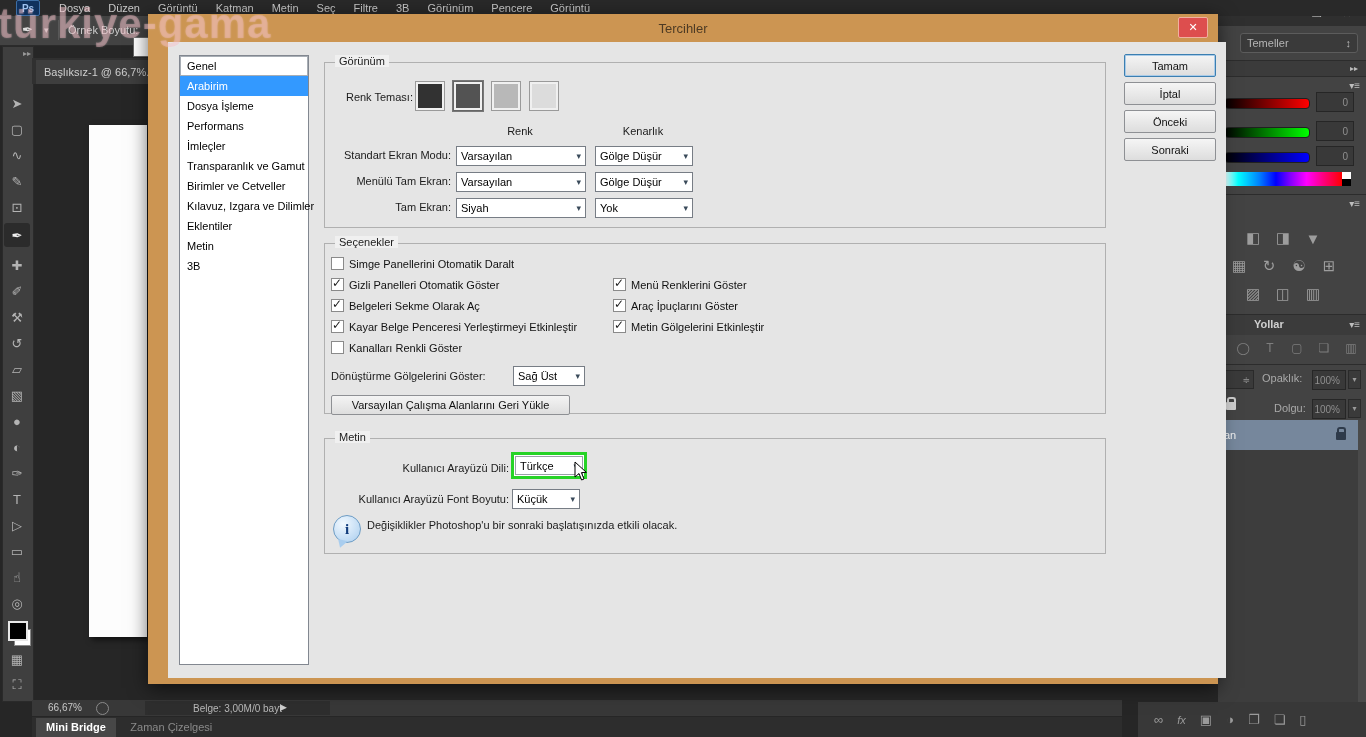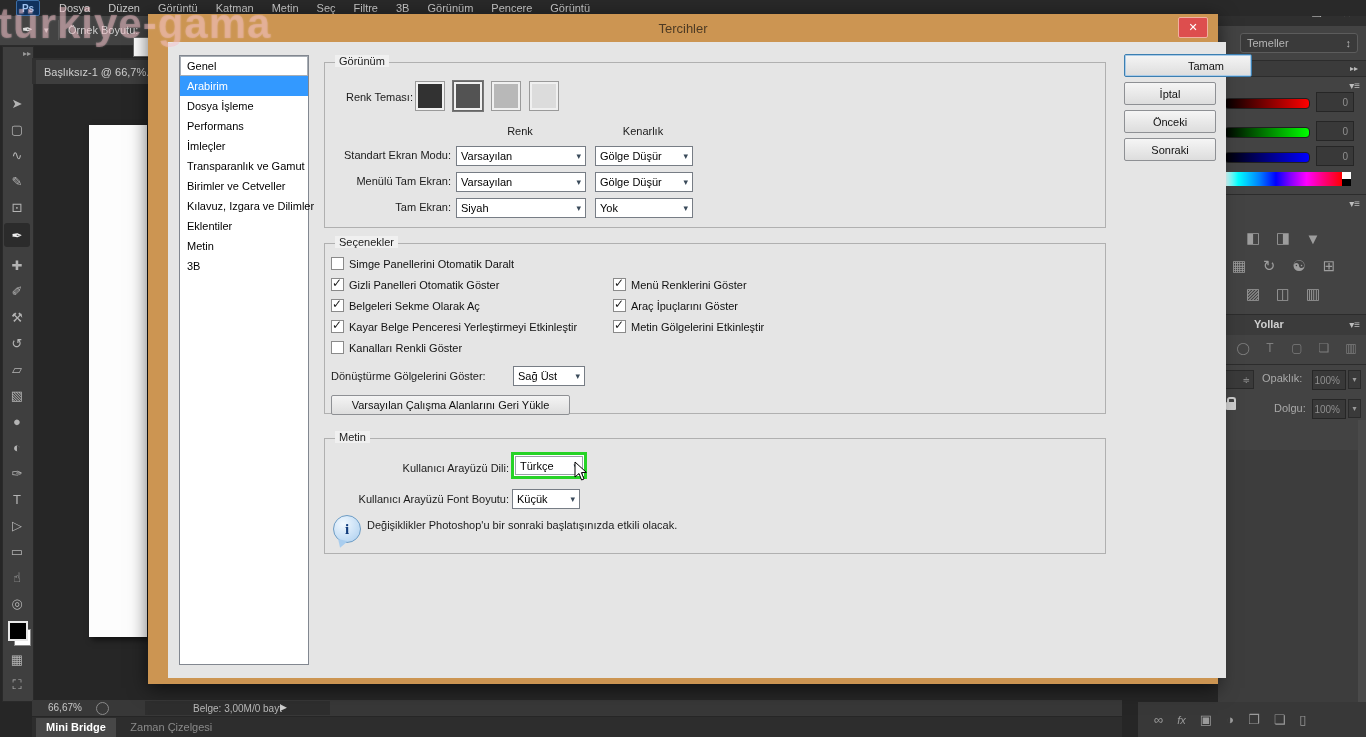--- a/index.html
+++ b/index.html
@@ -58,21 +58,21 @@
   .dlg-title{left:0;top:0;width:100%;height:28px;color:#4e3b24;font-size:13px;display:flex;align-items:center;justify-content:center;}
   .dlg-close{left:1030px;top:3px;width:28px;height:19px;background:#dd4e4e;border:1px solid #f0b0a0;border-radius:2px;
              color:#fff;font-size:11px;font-weight:bold;display:flex;align-items:center;justify-content:center;}
   .dlg-body{left:20px;top:28px;width:1058px;height:636px;background:#e5e5e5;}
   .plist{left:11px;top:13px;width:130px;height:610px;background:#ffffff;border:1px solid #828790;box-sizing:border-box;}
   .pitem{height:20px;line-height:20px;font-size:11px;padding-left:7px;color:#000;white-space:nowrap;}
   .pitem.first{outline:1px solid #a8aeb5;outline-offset:-1px;}
   .pitem.sel{background:#3399ff;color:#ffffff;}
   .winbtn{width:90px;height:21px;background:linear-gradient(#f5f5f5,#dddddd);border:1px solid #8e9094;border-radius:2px;
           font-size:11px;color:#111;display:flex;align-items:center;justify-content:center;}
-  .winbtn.def{border:1px solid #3c7fb1;box-shadow:0 0 0 1px #a9cbe8 inset;padding-left:36px;}
+  .winbtn.def{border:1px solid #3c7fb1;box-shadow:0 0 0 1px #a9cbe8 inset;}
   .gbox{border:1px solid #b0b0b0;box-sizing:border-box;}
   .glegend{position:absolute;top:-8px;left:10px;background:#f0f0f0;padding:0 4px;font-size:11px;color:#1b1b1b;}
   .lbl{font-size:11px;color:#1b1b1b;white-space:nowrap;}
   .rlbl{font-size:11px;color:#1b1b1b;text-align:right;white-space:nowrap;}
   .dd{background:#ffffff;border:1px solid #777d85;height:20px;box-sizing:border-box;font-size:11px;color:#000;
       display:flex;align-items:center;justify-content:space-between;padding:0 4px;}
   .ch{color:#3a4a5a;font-size:9px;font-weight:normal;}
   .swatch{width:30px;height:30px;border:1px solid #9a9a9a;background:#f0f0f0;box-sizing:border-box;padding:2px;}
   .swatch.sel{border:1px solid #666;box-shadow:0 0 0 1px #777;}
   .swatch>div{width:100%;height:100%;}
@@ -224,20 +224,24 @@
     <div class="a" style="left:0;top:364px;width:148px;height:1px;background:#2c2c2c;"></div>
     <div class="a" style="left:2px;top:370px;width:34px;height:19px;background:#3a3a3a;border:1px solid #2a2a2a;color:#9a9a9a;font-size:9px;display:flex;align-items:center;justify-content:flex-end;padding-right:3px;box-sizing:border-box;">≑</div>
     <div class="a dlabel" style="left:44px;top:372px;">Opaklık:</div>
     <div class="a vbox" style="left:94px;top:370px;width:34px;">100%</div>
     <div class="a" style="left:130px;top:370px;width:13px;height:19px;background:#3a3a3a;border:1px solid #2a2a2a;color:#9a9a9a;font-size:8px;display:flex;align-items:center;justify-content:center;box-sizing:border-box;">▾</div>
     <div class="a lock" style="left:8px;top:402px;"></div>
     <div class="a dlabel" style="left:56px;top:402px;">Dolgu:</div>
     <div class="a vbox" style="left:94px;top:399px;width:34px;">100%</div>
     <div class="a" style="left:130px;top:399px;width:13px;height:19px;background:#3a3a3a;border:1px solid #2a2a2a;color:#9a9a9a;font-size:8px;display:flex;align-items:center;justify-content:center;box-sizing:border-box;">▾</div>
 
+    <div class="a layerrow">
+      <span>an</span>
+      <span class="lock dark" style="position:absolute;right:12px;top:12px;"></span>
+    </div>
     <div class="a paneldark"></div>
     <div class="a" style="left:140px;top:420px;width:8px;height:282px;background:#4a4a4a;"></div>
 
     <div class="a" style="left:-80px;top:702px;width:228px;height:35px;background:#383838;display:flex;align-items:center;gap:14px;padding-left:16px;box-sizing:border-box;">
       <span class="bicons">∞</span>
       <span class="bicons" style="font-size:11px;font-style:italic;">fx</span>
       <span class="bicons">▣</span>
       <span class="bicons">◑</span>
       <span class="bicons">❐</span>
       <span class="bicons">❏</span>

